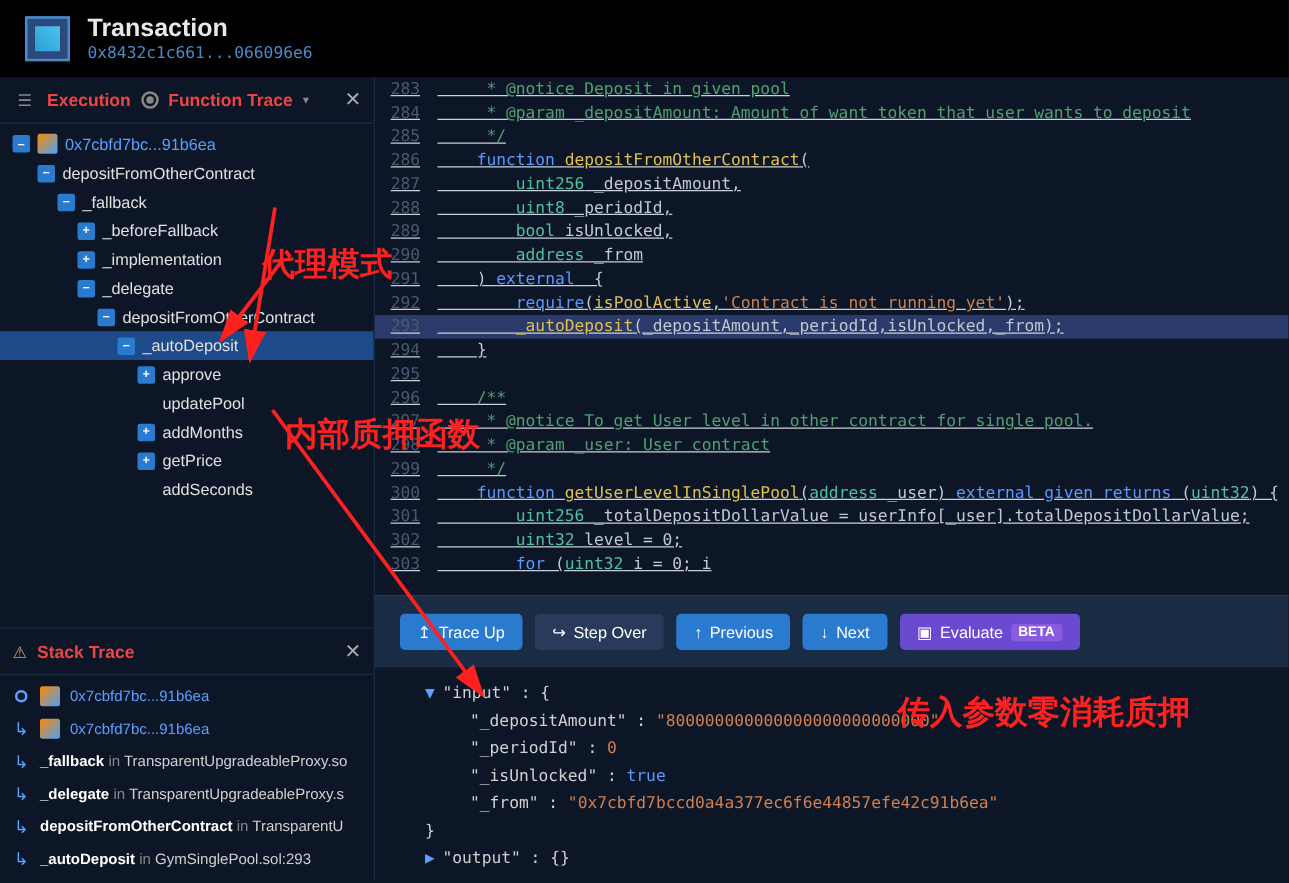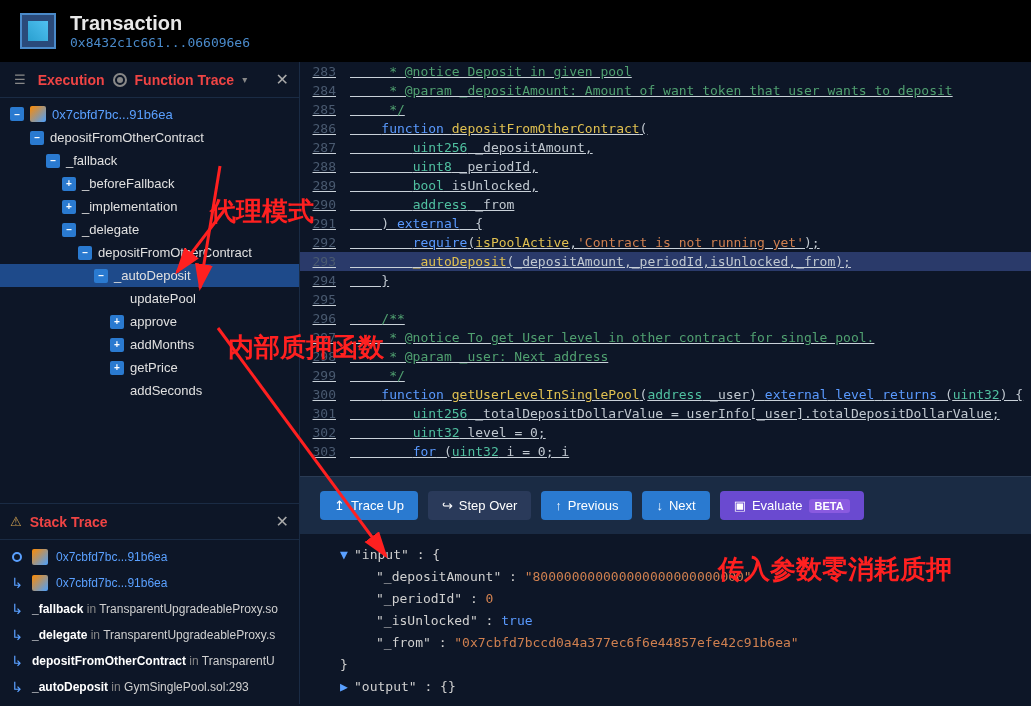--- a/index.html
+++ b/index.html
@@ -128,27 +128,27 @@
             <span class="box minus"></span>
             <span class="label">depositFromOtherContract</span>
           </div>
           <div class="tree-row selected">
             <span class="indent" style="width: 78px;"></span>
             <span class="box minus"></span>
             <span class="label">_autoDeposit</span>
           </div>
           <div class="tree-row">
             <span class="indent" style="width: 94px;"></span>
+            <span class="box plus"></span>
+            <span class="label">approve</span>
+          </div>
+          <div class="tree-row">
+            <span class="indent" style="width: 94px;"></span>
             <span style="width: 14px; display: inline-block;"></span>
             <span class="label">updatePool</span>
-          </div>
-          <div class="tree-row">
-            <span class="indent" style="width: 94px;"></span>
-            <span class="box plus"></span>
-            <span class="label">approve</span>
           </div>
           <div class="tree-row">
             <span class="indent" style="width: 94px;"></span>
             <span class="box plus"></span>
             <span class="label">addMonths</span>
           </div>
           <div class="tree-row">
             <span class="indent" style="width: 94px;"></span>
             <span class="box plus"></span>
             <span class="label">getPrice</span>
@@ -266,29 +266,29 @@
         <div class="code-line">
           <span class="ln">296</span>
           <span class="ct"><span class="cm">    /**</span></span>
         </div>
         <div class="code-line">
           <span class="ln">297</span>
           <span class="ct"><span class="cm">     * @notice To get User level in other contract for single pool.</span></span>
         </div>
         <div class="code-line">
           <span class="ln">298</span>
-          <span class="ct"><span class="cm">     * @param _user: Next address</span></span>
+          <span class="ct"><span class="cm">     * @param _user: User contract</span></span>
         </div>
         <div class="code-line">
           <span class="ln">299</span>
           <span class="ct"><span class="cm">     */</span></span>
         </div>
         <div class="code-line">
           <span class="ln">300</span>
-          <span class="ct">    <span class="kw">function</span> <span class="fn">getUserLevelInSinglePool</span>(<span class="ty">address</span> _user) <span class="kw">external</span> <span class="kw">level</span> <span class="kw">returns</span> (<span class="ty">uint32</span>) {</span>
+          <span class="ct">    <span class="kw">function</span> <span class="fn">getUserLevelInSinglePool</span>(<span class="ty">address</span> _user) <span class="kw">external</span> <span class="kw">given</span> <span class="kw">returns</span> (<span class="ty">uint32</span>) {</span>
         </div>
         <div class="code-line">
           <span class="ln">301</span>
           <span class="ct">        <span class="ty">uint256</span> _totalDepositDollarValue = userInfo[_user].totalDepositDollarValue;</span>
         </div>
         <div class="code-line">
           <span class="ln">302</span>
           <span class="ct">        <span class="ty">uint32</span> level = 0;</span>
         </div>
         <div class="code-line">

